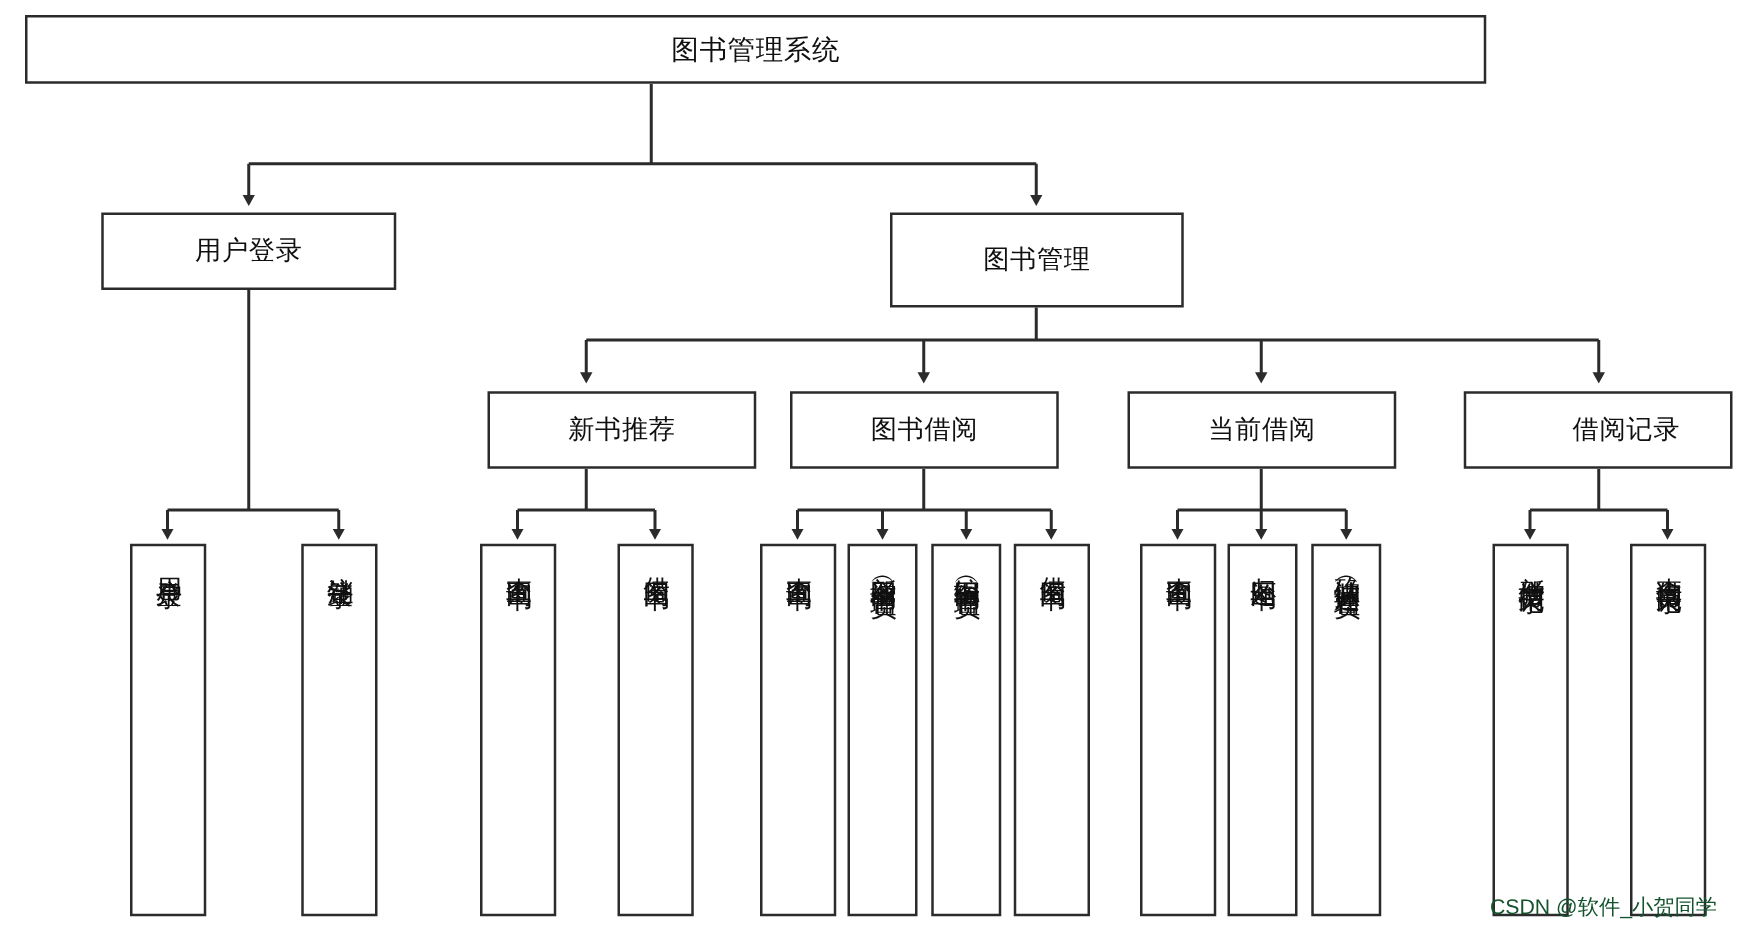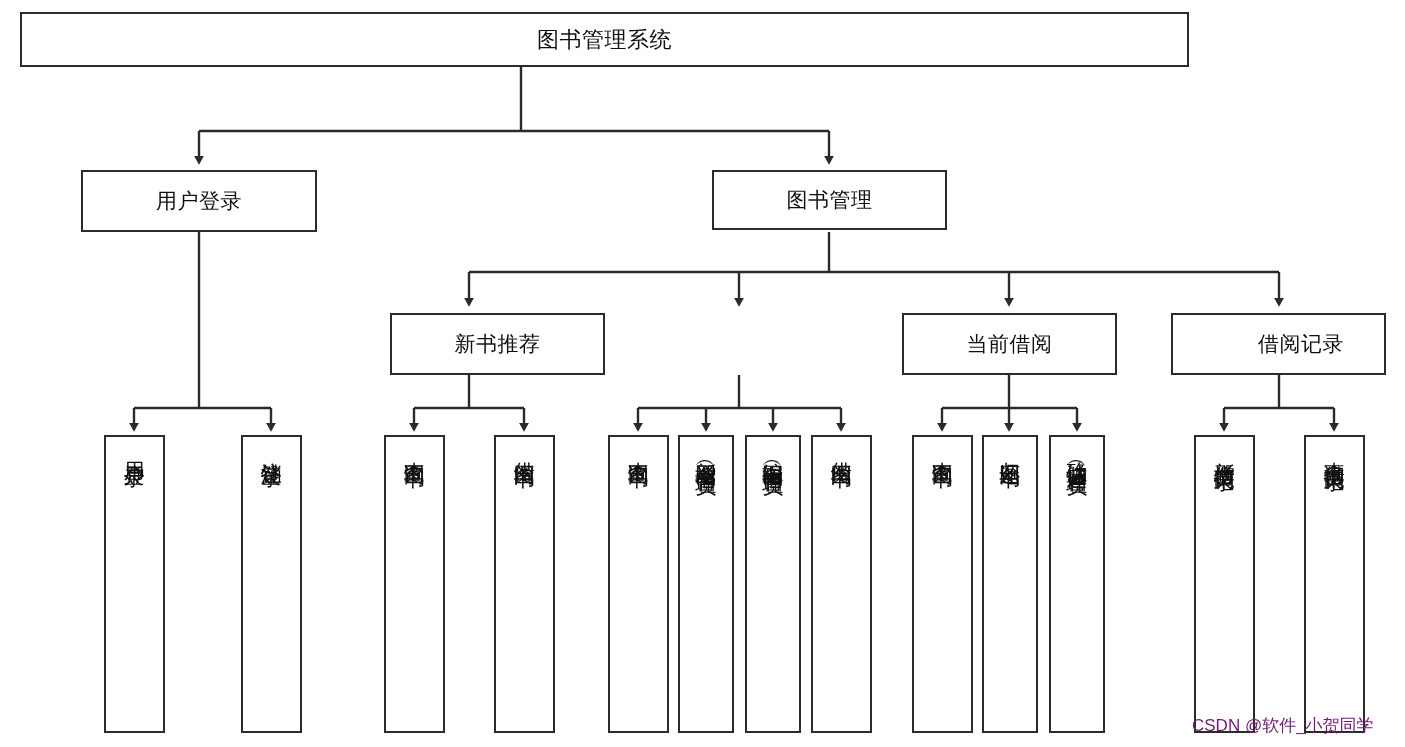--- a/index.html
+++ b/index.html
@@ -57,21 +57,21 @@
     letter-spacing: 2px;
     white-space: normal;
     max-height: 286px;
   }
   .node.leaf.tall .label { max-height: 290px; }
   .watermark {
     position: absolute;
     left: 1192px;
     top: 714px;
     font-size: 17px;
-    color: #701a75;
+    color: #14532d;
     white-space: nowrap;
     z-index: 5;
   }
 </style>
 </head>
 <body>
 
 <div id="canvas">
 
   <svg id="wires" viewBox="0 0 1405 747">
@@ -124,26 +124,29 @@
     </g>
   </svg>
 
   <div class="node root" style="left:20px; top:12px; width:1169px; height:55px;">
     <span class="label">图书管理系统</span>
   </div>
 
   <div class="node" style="left:81px; top:170px; width:236px; height:62px;">
     <span class="label">用户登录</span>
   </div>
-  <div class="node" style="left:712px; top:170px; width:235px; height:60px;">
+  <div class="node" style="left:712px; top:170px; width:235px; height:76px;">
     <span class="label">图书管理</span>
   </div>
 
   <div class="node" style="left:362px; top:313px; width:215px; height:62px;margin-left:28px;">
     <span class="label">新书推荐</span>
+  </div>
+  <div class="node" style="left:632px; top:313px; width:215px; height:62px;">
+    <span class="label">图书借阅</span>
   </div>
   <div class="node" style="left:902px; top:313px; width:215px; height:62px;">
     <span class="label">当前借阅</span>
   </div>
   <div class="node" style="left:1171px; top:313px; width:215px; height:62px;padding-left:45px;">
     <span class="label">借阅记录</span>
   </div>
 
   <div class="node leaf" style="left:104px; top:435px; width:61px; height:298px;">
     <span class="label">用户登录</span>

